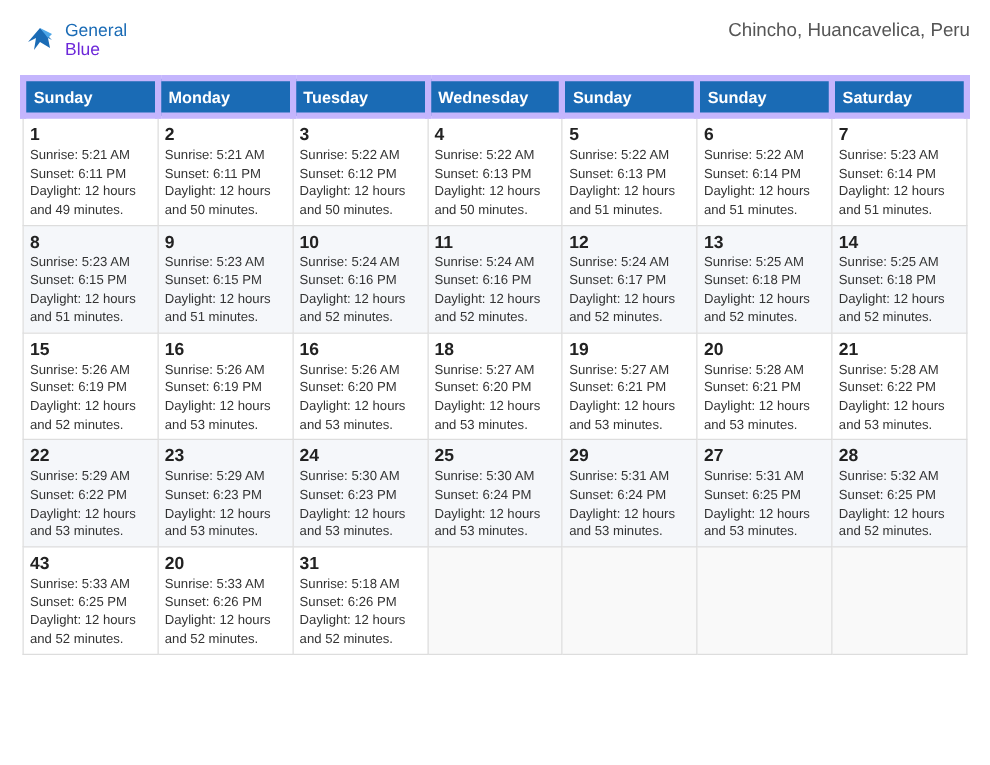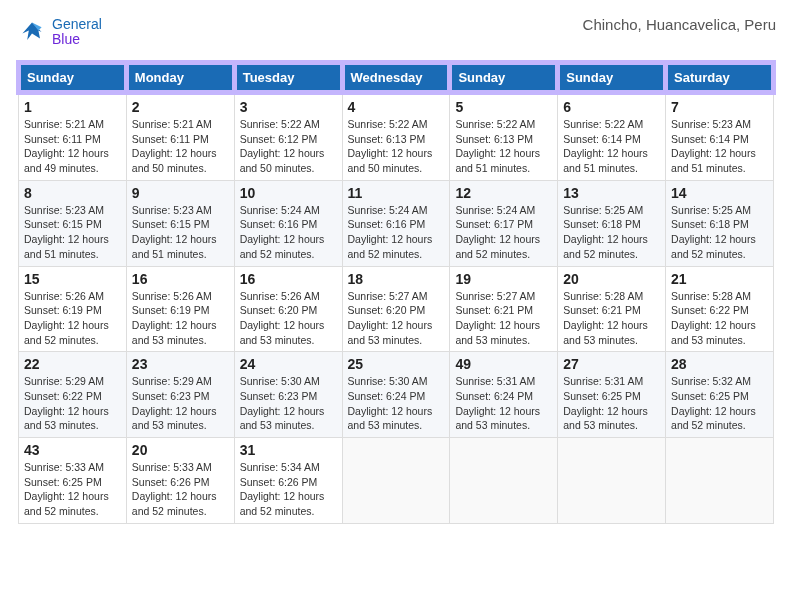--- a/index.html
+++ b/index.html
@@ -291,21 +291,21 @@
 and 53 minutes.</div>
         </td>
         <td>
           <span class="day-num">25</span>
           <div class="day-info" style="white-space: pre-line;">Sunrise: 5:30 AM
 Sunset: 6:24 PM
 Daylight: 12 hours
 and 53 minutes.</div>
         </td>
         <td>
-          <span class="day-num">49</span>
+          <span class="day-num">29</span>
           <div class="day-info" style="white-space: pre-line;">Sunrise: 5:31 AM
 Sunset: 6:24 PM
 Daylight: 12 hours
 and 53 minutes.</div>
         </td>
         <td>
           <span class="day-num">27</span>
           <div class="day-info" style="white-space: pre-line;">Sunrise: 5:31 AM
 Sunset: 6:25 PM
 Daylight: 12 hours
@@ -329,21 +329,21 @@
         </td>
         <td>
           <span class="day-num">20</span>
           <div class="day-info" style="white-space: pre-line;">Sunrise: 5:33 AM
 Sunset: 6:26 PM
 Daylight: 12 hours
 and 52 minutes.</div>
         </td>
         <td>
           <span class="day-num">31</span>
-          <div class="day-info" style="white-space: pre-line;">Sunrise: 5:34 AM
+          <div class="day-info" style="white-space: pre-line;">Sunrise: 5:18 AM
 Sunset: 6:26 PM
 Daylight: 12 hours
 and 52 minutes.</div>
         </td>
         <td class="empty-cell"></td>
         <td class="empty-cell"></td>
         <td class="empty-cell"></td>
         <td class="empty-cell"></td>
       </tr>
     </tbody>

